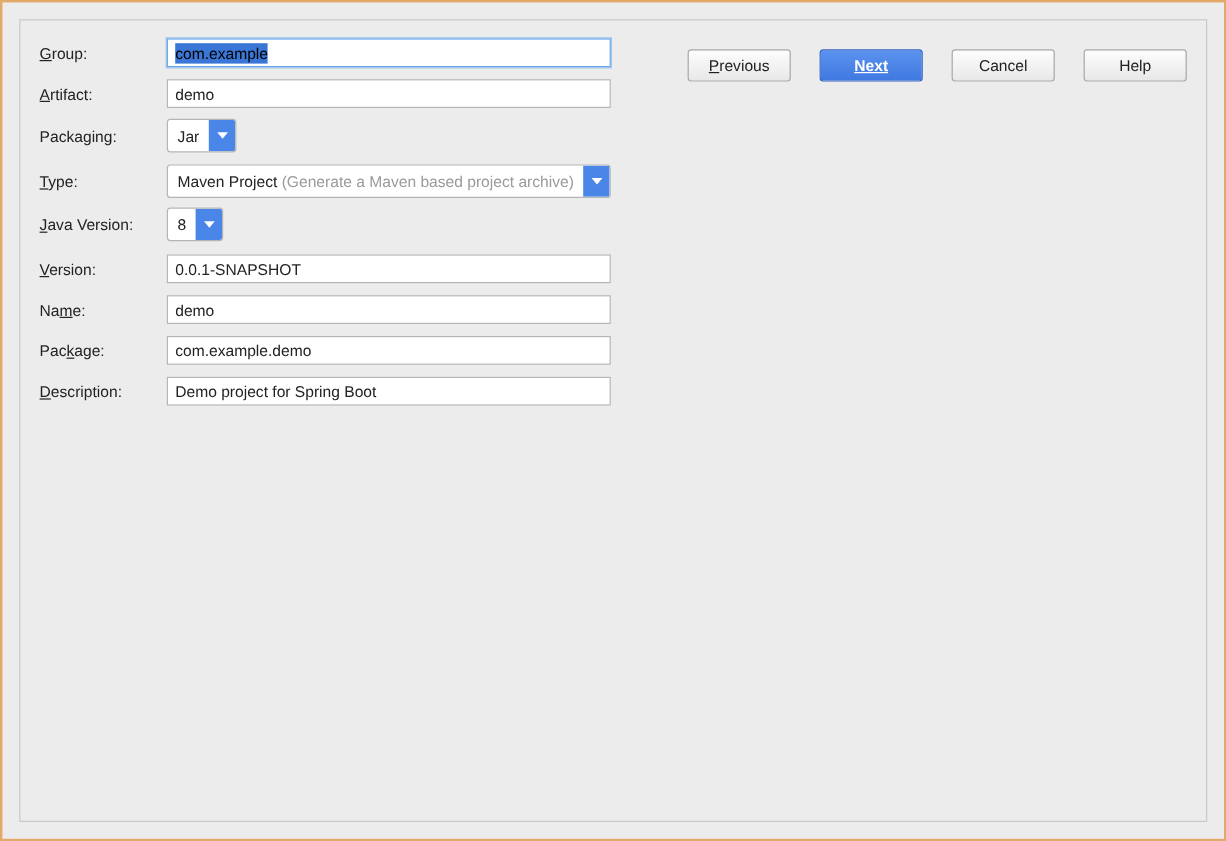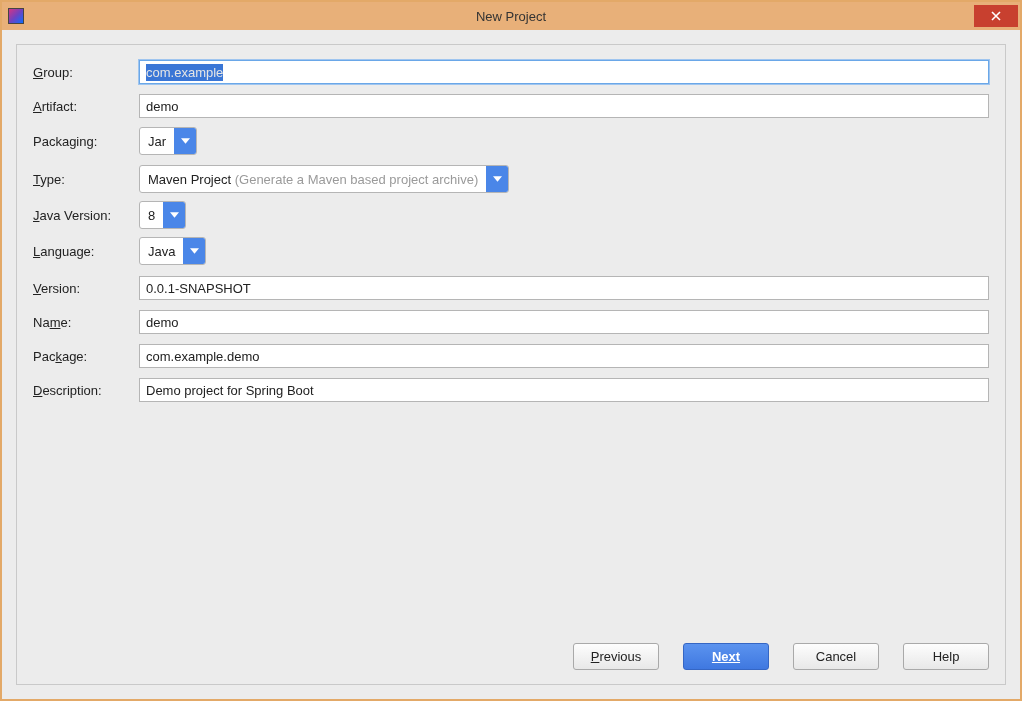--- a/index.html
+++ b/index.html
@@ -63,21 +63,21 @@
     padding: 14px;
     display: flex;
     flex-direction: column;
   }
   .panel {
     flex: 1;
     border: 1px solid #c9c9c9;
     background: #ececec;
     padding: 14px 16px;
     display: flex;
-    flex-direction: column;
+    flex-direction: row;
   }
   .form-area { flex: 0 0 auto; }
   .row {
     display: flex;
     align-items: center;
     margin-bottom: 8px;
     min-height: 26px;
   }
   .row.gap-top { margin-top: 10px; }
   .label {
@@ -145,37 +145,28 @@
   }
   .btn .ul { text-decoration: underline; }
   .btn.primary {
     background: linear-gradient(#5b93ef,#3f78e0);
     border-color: #3566c4;
     color: #fff;
     font-weight: 600;
   }
   .selection {
     background: #3a76d6;
-    color: #e5e5e5;
+    color: #000000;
     padding: 1px 0;
   }
 </style>
 </head>
 <body>
 
 <div class="window">
-  <div class="titlebar">
-    <div class="icon"></div>
-    <div class="title">New Project</div>
-    <div class="close">
-      <svg viewBox="0 0 10 10">
-          <path d="M1 1 L9 9 M9 1 L1 9" stroke="#fff" stroke-width="1.6" fill="none"></path>
-        </svg>
-    </div>
-  </div>
 
   <div class="content">
     <div class="panel">
       <div class="form-area">
 
         <div class="row">
           <div class="label"><span class="ul">G</span>roup:</div>
           <div class="text-input focused" style="display:flex;align-items:center;">
             <span class="selection">com.example</span>
           </div>
@@ -218,31 +209,20 @@
           <div class="sel-wrap">
             <span class="sel-text">8</span>
             <div class="sel-btn">
               <svg viewBox="0 0 10 6">
                   <path d="M0 0 L5 6 L10 0 Z"></path>
                 </svg>
             </div>
           </div>
         </div>
 
-        <div class="row">
-          <div class="label"><span class="ul">L</span>anguage:</div>
-          <div class="sel-wrap">
-            <span class="sel-text">Java</span>
-            <div class="sel-btn">
-              <svg viewBox="0 0 10 6">
-                  <path d="M0 0 L5 6 L10 0 Z"></path>
-                </svg>
-            </div>
-          </div>
-        </div>
 
         <div class="row gap-top">
           <div class="label"><span class="ul">V</span>ersion:</div>
           <input class="text-input" value="0.0.1-SNAPSHOT" style="">
         </div>
 
         <div class="row">
           <div class="label">Na<span class="ul">m</span>e:</div>
           <input class="text-input" value="demo" style="">
         </div>

